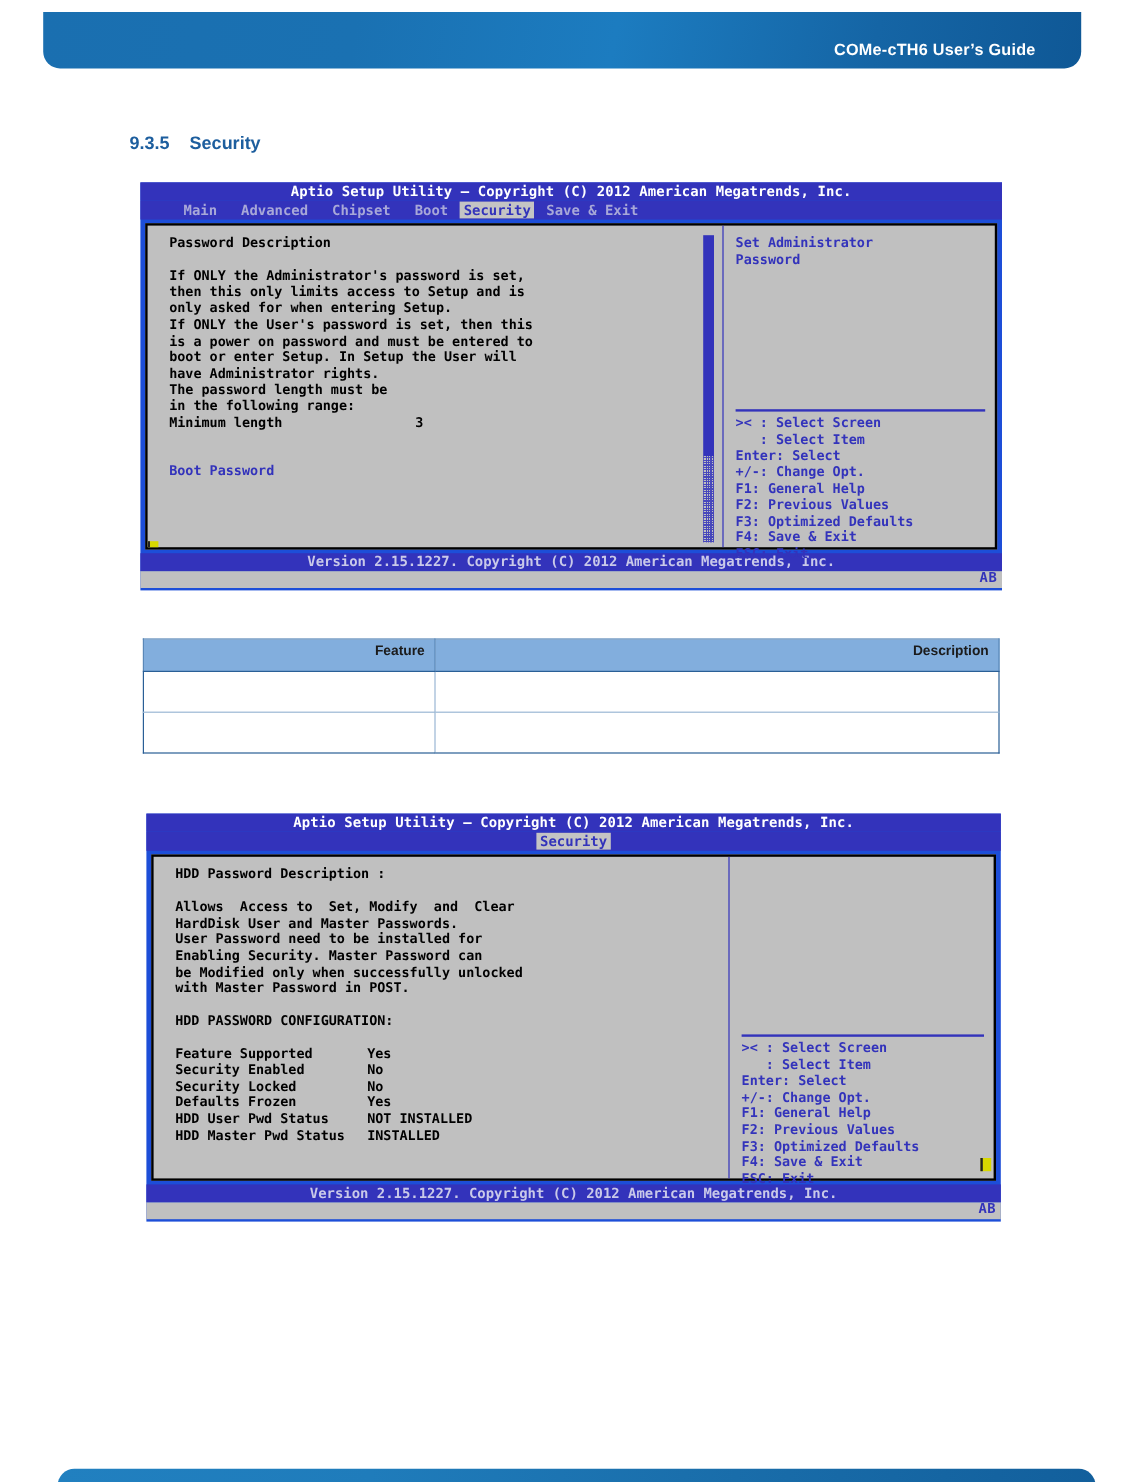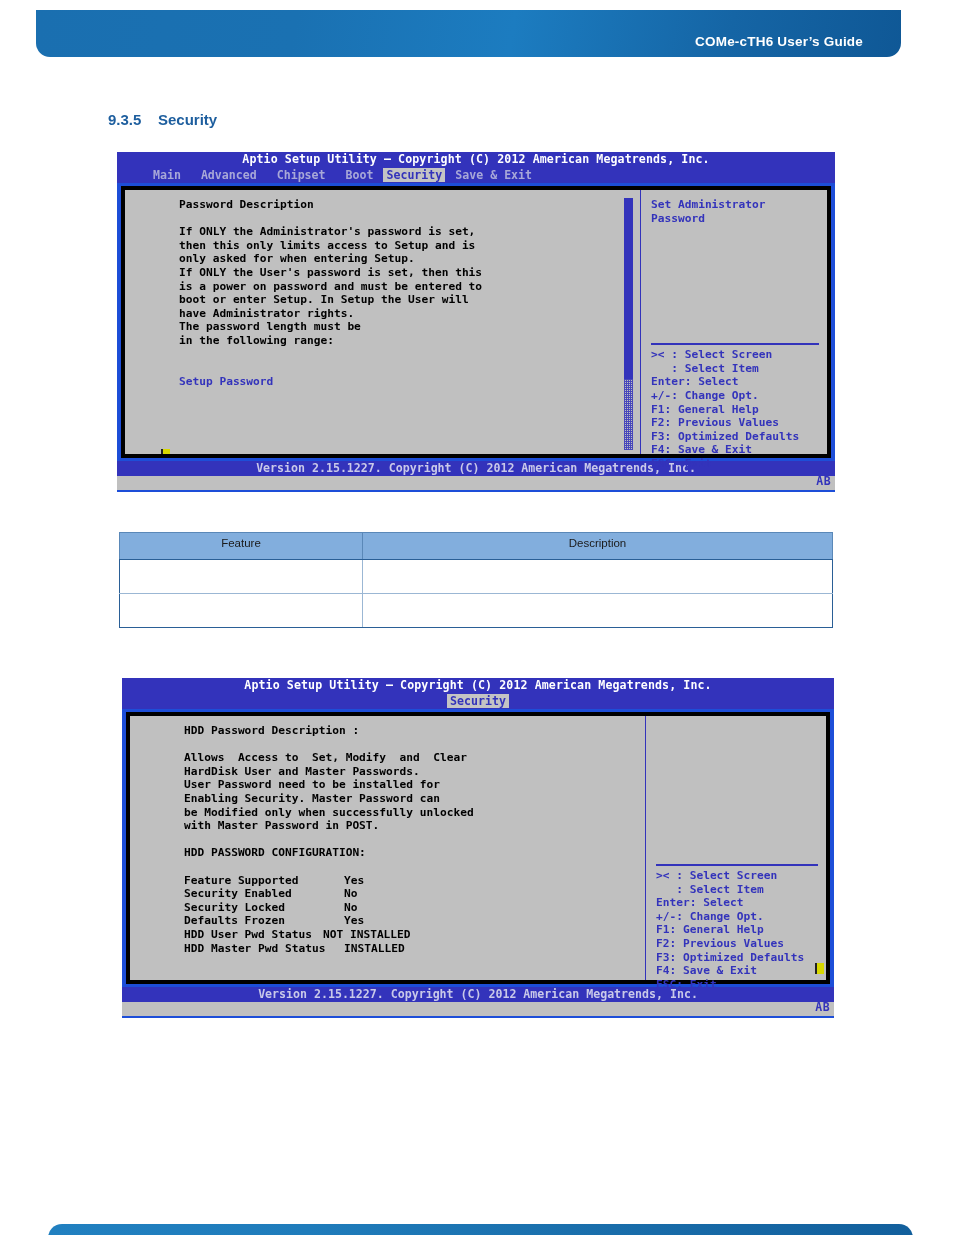--- a/index.html
+++ b/index.html
@@ -82,25 +82,24 @@
   .bios-menubar.centered { padding-left: 0; text-align: center; }
   .bios-menubar .tab { padding: 0 3px; }
   .bios-menubar .tab.active {
     background: #c4c4c4;
     color: #3333bb;
   }
 
   .bios-body {
     position: relative;
     display: flex;
-    border: 4px solid #000000;
+    border: 2px solid #000000;
     margin: 3px 4px 0 4px;
     background: #c0c0c0;
     box-sizing: border-box;
-    padding-left: 36px;
   }
   .bios-left {
     position: relative;
     flex: 0 0 auto;
     padding: 8px 0 8px 18px;
     box-sizing: border-box;
     overflow: hidden;
   }
   .bios-divider {
     flex: 0 0 1px;
@@ -186,24 +185,24 @@
     left: 119px;
     top: 532px;
     width: 714px;
     border-collapse: collapse;
     table-layout: fixed;
     font-family: "Liberation Sans", sans-serif;
   }
   .ftable th, .ftable td {
     border: 1px solid #5a88b8;
     padding: 4px 8px;
-    text-align: center;
+    text-align: right;
     vertical-align: top;
     font-size: 11.5px;
-    font-weight: normal;
+    font-weight: bold;
     color: #1b1b1b;
     margin-left: 12px;
   }
   .ftable thead th {
     background: #82aedd;
     height: 18px;
     border-bottom: 1px solid #2a5f96;
   }
   .ftable tbody td {
     background: #ffffff;
@@ -267,22 +266,26 @@
       <div style="height:13.6px"></div>
       <div class="mono-block dark">If ONLY the Administrator's password is set,
 then this only limits access to Setup and is
 only asked for when entering Setup.
 If ONLY the User's password is set, then this
 is a power on password and must be entered to
 boot or enter Setup. In Setup the User will
 have Administrator rights.
 The password length must be
 in the following range:</div>
+      <div style="display:flex">
+        <div class="mono-block dark" style="width:205px">Minimum length</div>
+        <div class="mono-block dark">3</div>
+      </div>
       <div style="height:27px"></div>
-      <div class="mono-block blue">Setup Password</div>
+      <div class="mono-block blue">Boot Password</div>
 
       <div class="scrollcol" style="right:7px;">
         <div class="scroll-thumb"></div>
         <div class="scroll-track"></div>
       </div>
       <div class="cursor-marker" style="left:0px; bottom:-6px;"></div>
 
     </div>
 
     <div class="bios-divider"></div>
@@ -359,21 +362,21 @@
       </div>
       <div style="display:flex">
         <div class="mono-block dark" style="width:160px">Security Locked</div>
         <div class="mono-block dark">No</div>
       </div>
       <div style="display:flex">
         <div class="mono-block dark" style="width:160px">Defaults Frozen</div>
         <div class="mono-block dark">Yes</div>
       </div>
       <div style="display:flex">
-        <div class="mono-block dark" style="width:139px">HDD User Pwd Status</div>
+        <div class="mono-block dark" style="width:160px">HDD User Pwd Status</div>
         <div class="mono-block dark">NOT INSTALLED</div>
       </div>
       <div style="display:flex">
         <div class="mono-block dark" style="width:160px">HDD Master Pwd Status</div>
         <div class="mono-block dark">INSTALLED</div>
       </div>
     </div>
 
     <div class="bios-divider"></div>
 

